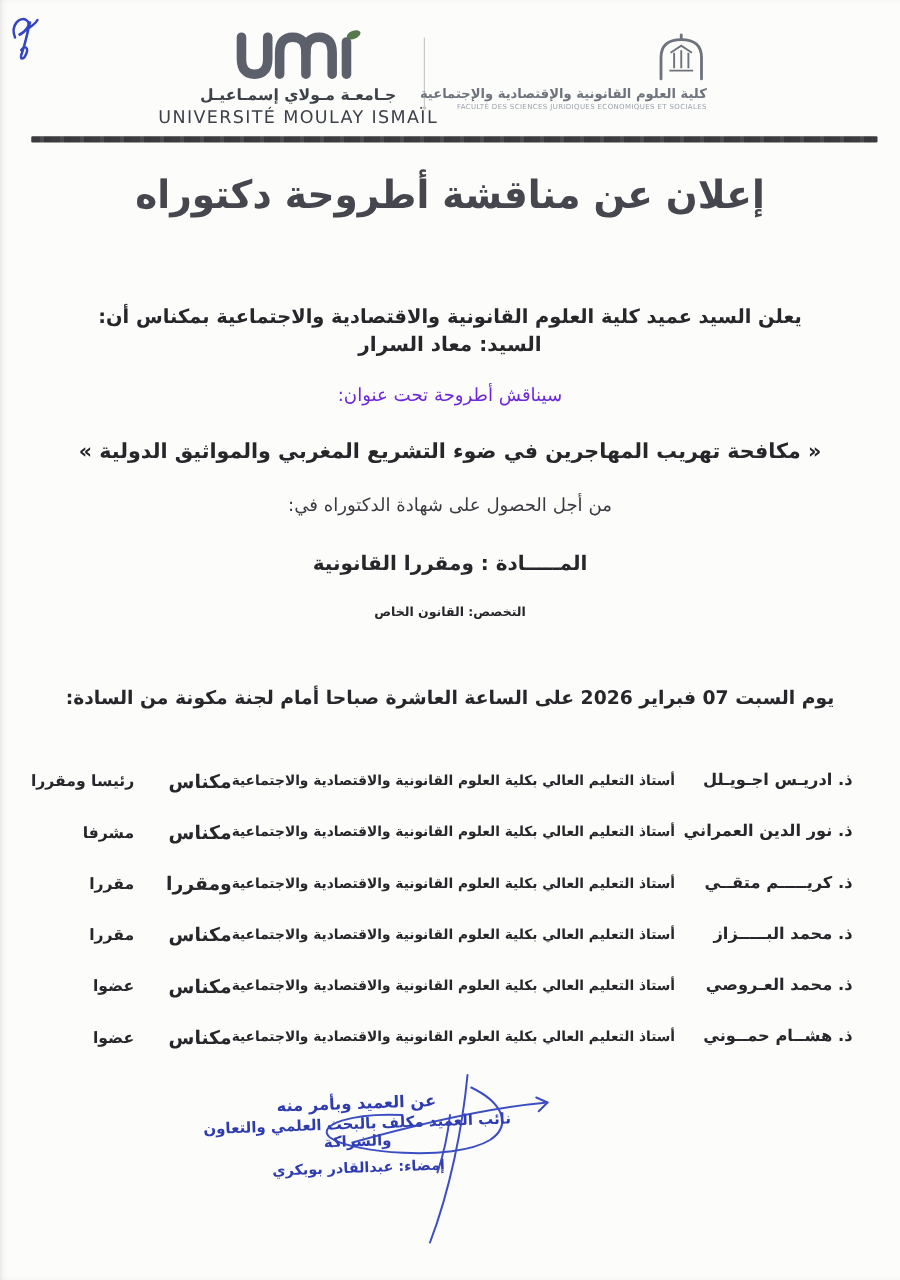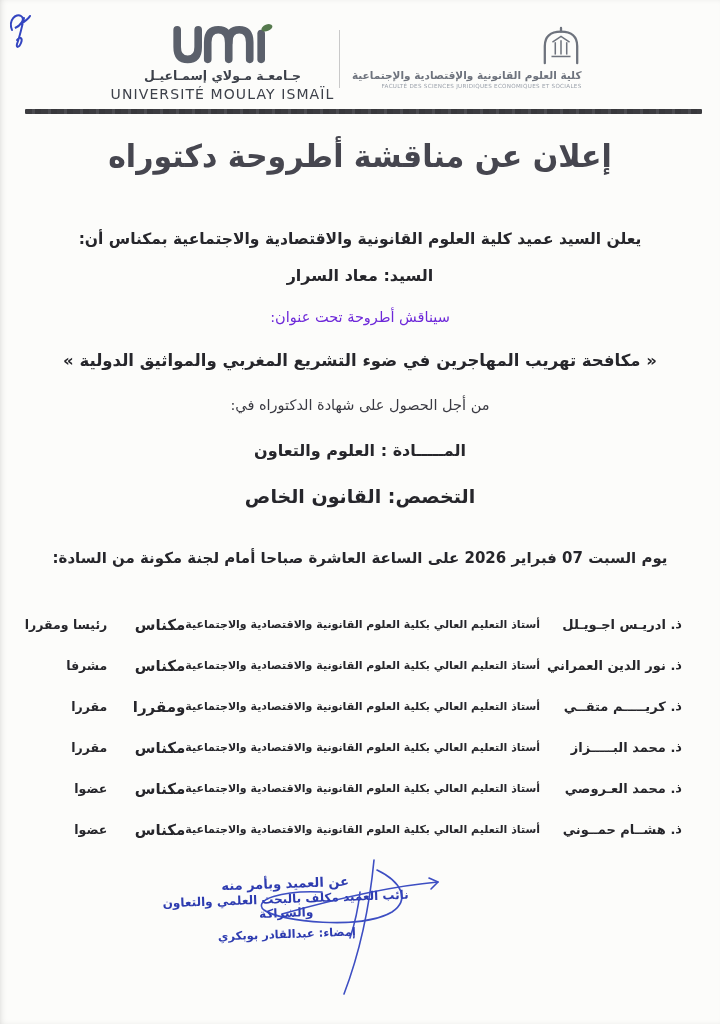--- a/index.html
+++ b/index.html
@@ -10,45 +10,45 @@
     background:#fcfcfa;
     font-family:"DejaVu Sans", sans-serif;
     overflow:hidden;
     box-shadow:inset 3px 0 8px -5px rgba(0,0,0,.25);
   }
   
   .corner-mark{position:absolute;top:10px;left:6px;width:34px;height:46px;}
   
   .header{
     position:absolute;top:24px;left:0;right:0;
-    display:flex;justify-content:center;align-items:flex-start;gap:32px;
+    display:flex;justify-content:center;align-items:flex-start;gap:16px;
   }
   .umi-block{display:flex;flex-direction:column;align-items:center;width:168px;}
   .umi-ar{font-size:12.5px;font-weight:bold;color:#3d414a;margin-top:2px;direction:rtl;}
   .umi-lat{font-size:14px;letter-spacing:1.1px;color:#3d414a;margin-top:3px;white-space:nowrap;}
   .vsep{width:1px;height:58px;background:#c9c9c9;margin-top:6px;}
   .fac-block{display:flex;flex-direction:column;align-items:flex-end;width:210px;padding-top:2px;}
   .fac-ar{font-size:10.5px;font-weight:bold;color:#6e737d;margin-top:3px;direction:rtl;white-space:nowrap;}
   .fac-fr{font-size:5.6px;letter-spacing:.3px;color:#9ba1ab;margin-top:2px;white-space:nowrap;}
   
   .rule{
     position:absolute;top:109px;left:25px;right:18px;height:5px;
     background:repeating-linear-gradient(90deg,#3c3c40 0 7px,#4b4b50 7px 10px,#38383c 10px 16px);
     border-radius:1px;
   }
   
   .line{position:absolute;left:0;right:0;text-align:center;direction:rtl;color:#26262b;}
   .main-title{top:139px;font-size:30px;font-weight:bold;color:#46464f;letter-spacing:-.5px;transform:scaleY(1.04);}
-  .announce{top:230px;font-size:15.5px;font-weight:bold;}
+  .announce{top:244px;font-size:15.5px;font-weight:bold;}
   .candidate{top:266px;font-size:16px;font-weight:bold;}
   .defend{top:309px;font-size:14.5px;color:#6d28d9;}
   .thesis{top:351px;font-size:16.5px;font-weight:bold;}
   .purpose{top:397px;font-size:14.5px;color:#3a3a42;}
   .subject{top:441px;font-size:16px;font-weight:bold;}
-  .speciality{top:485px;font-size:19px;font-weight:bold;}
+  .speciality{top:485px;font-size:10px;font-weight:bold;}
   .dateline{top:549px;font-size:15px;font-weight:bold;}
   
   .committee{position:absolute;top:604px;left:42px;right:38px;direction:rtl;}
   .c-row{display:grid;grid-template-columns:142px 1fr 64px 104px;height:41px;align-items:center;}
   .c-row > div{white-space:nowrap;color:#26262b;font-weight:bold;}
   .c-name{font-size:13px;text-align:right;}
   .c-title{font-size:11px;letter-spacing:-.2px;}
   .c-city{font-size:15px;text-align:right;}
   .c-role{font-size:12.5px;text-align:right;padding-right:14px;}
   
@@ -111,21 +111,21 @@
 
   <div class="rule"></div>
 
   <div class="line main-title">إعلان عن مناقشة أطروحة دكتوراه</div>
 
   <div class="line announce">يعلن السيد عميد كلية العلوم القانونية والاقتصادية والاجتماعية بمكناس أن:</div>
   <div class="line candidate">السيد: معاد السرار</div>
   <div class="line defend">سيناقش أطروحة تحت عنوان:</div>
   <div class="line thesis">« مكافحة تهريب المهاجرين في ضوء التشريع المغربي والمواثيق الدولية »</div>
   <div class="line purpose">من أجل الحصول على شهادة الدكتوراه في:</div>
-  <div class="line subject">المـــــادة : العلوم والتعاون</div>
+  <div class="line subject">المـــــادة : ومقررا القانونية</div>
   <div class="line speciality">التخصص: القانون الخاص</div>
   <div class="line dateline">يوم السبت 07 فبراير 2026 على الساعة العاشرة صباحا أمام لجنة مكونة من السادة:</div>
 
   <div class="committee">
     <div class="c-row">
       <div class="c-name">ذ. ادريـس اجـويـلل</div>
       <div class="c-title">أستاذ التعليم العالي بكلية العلوم القانونية والاقتصادية والاجتماعية</div>
       <div class="c-city">مكناس</div>
       <div class="c-role">رئيسا ومقررا</div>
     </div>

